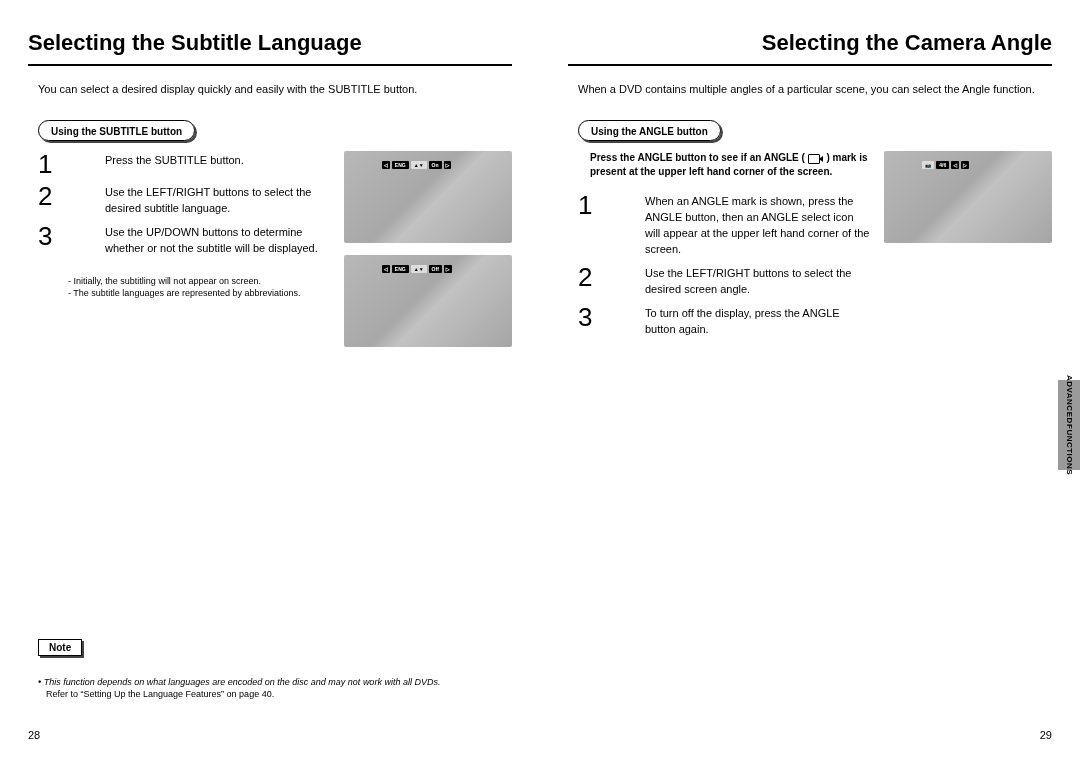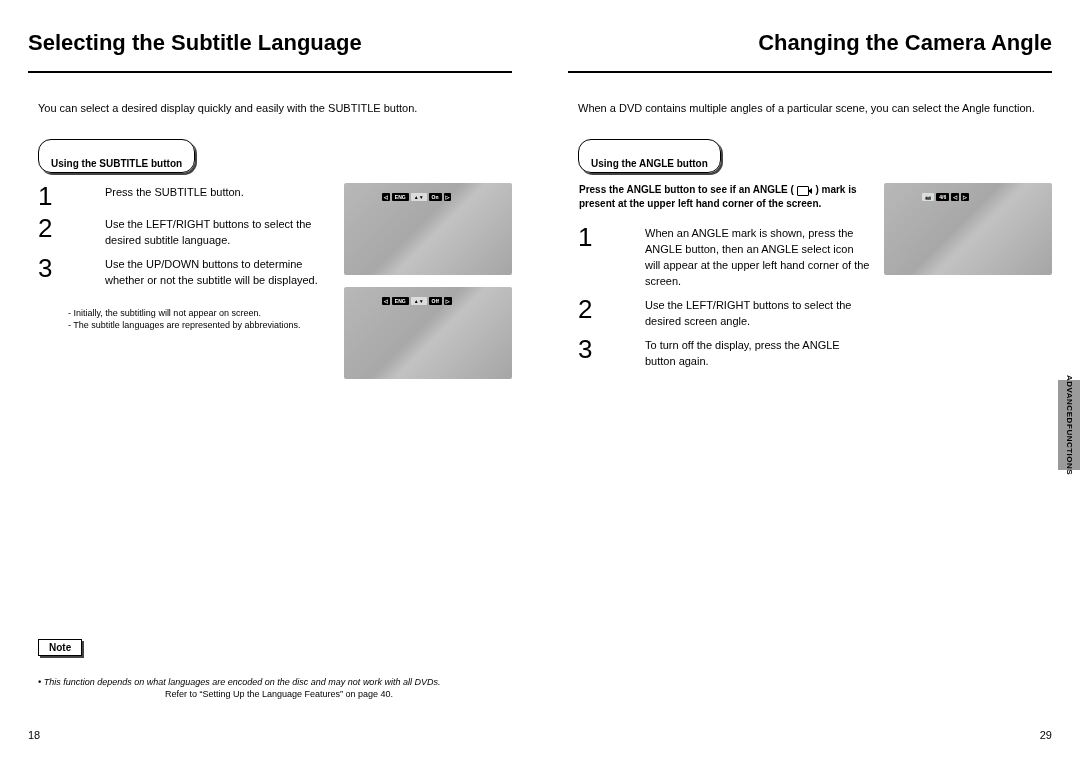--- a/index.html
+++ b/index.html
@@ -9,28 +9,28 @@
     background: #fff;
     font-family: Arial, Helvetica, sans-serif;
     color: #000;
     position: relative;
     overflow: hidden;
   }
   .spread { display: flex; width: 100%; height: 100%; }
   .page { width: 50%; padding: 30px 28px 20px 28px; position: relative; }
   .page-left { }
   .page-right { }
-  h1 { font-size: 22px; font-weight: bold; border-bottom: 2px solid #000; padding-bottom: 15px; margin-bottom: 28px; }
+  h1 { font-size: 22px; font-weight: bold; border-bottom: 2px solid #000; padding-bottom: 8px; margin-bottom: 16px; }
   .page-right h1 { text-align: right; }
   .intro { font-size: 11px; margin: 0 0 22px 10px; line-height: 1.45; }
   .pill {
     display: inline-block;
     border: 1.5px solid #000;
     border-radius: 13px;
-    padding: 18px 12px 3px 12px;
+    padding: 5px 12px 3px 12px;
     font-size: 10px;
     font-weight: bold;
     margin: 0 0 10px 10px;
     box-shadow: 2px 2px 0 #444;
   }
   .content-row { display: flex; gap: 14px; padding-left: 10px; }
   .steps { flex: 1 1 auto; }
   .step { display: flex; gap: 6px; margin-bottom: 6px; }
   .step-num { font-size: 26px; font-weight: 400; line-height: 1; width: 18px; font-family: Arial, sans-serif; }
   .step-text { font-size: 11px; line-height: 1.45; padding-top: 2px; flex: 1; margin-left: 43px; }
@@ -70,21 +70,21 @@
     padding: 2px 10px;
     font-size: 10px; font-weight: bold;
     box-shadow: 2px 2px 0 #444;
     margin-bottom: 20px;
   }
   .notes { position: absolute; left: 38px; right: 28px; bottom: 66px; }
   .note-list { font-size: 9px; line-height: 1.5; font-style: italic; }
   .note-list li { list-style: none; text-indent: -8px; padding-left: 8px; }
   .note-list li::before { content: "• "; font-weight: bold; }
   .note-list .bold { font-weight: bold; }
-  .note-sub { font-size: 9px; padding-left: 8px; text-align: center; }
+  .note-sub { font-size: 9px; padding-left: 8px; }
   .pgnum { position: absolute; bottom: 24px; font-size: 11px; }
   .page-left .pgnum { left: 28px; }
   .page-right .pgnum { right: 28px; }
   .side-tab {
     position: absolute;
     right: 0; top: 380px;
     width: 22px; height: 90px;
     background: #9a9a9a;
     color: #000;
     font-size: 8px; font-weight: bold;
@@ -147,31 +147,31 @@
     </div>
 
     <div class="notes">
       <div class="note-box">Note</div>
       <ul class="note-list">
         <li>This function depends on what languages are encoded on the disc and may not work with all DVDs.</li>
       </ul>
       <div class="note-sub">Refer to “Setting Up the Language Features” on page 40.</div>
     </div>
 
-    <div class="pgnum">18</div>
+    <div class="pgnum">28</div>
   </div>
 
   <div class="page page-right">
-    <h1>Changing the Camera Angle</h1>
+    <h1>Selecting the Camera Angle</h1>
     <p class="intro">When a DVD contains multiple angles of a particular scene, you can select the Angle function.</p>
     <div class="pill">Using the ANGLE button</div>
 
     <div class="content-row">
       <div class="steps">
-        <p class="bold-para" style="margin-left:1px;">
+        <p class="bold-para" style="margin-left:12px;">
           <span>Press the ANGLE button to see if an ANGLE (</span>
           <span class="cam-icon"></span>
           <span>) mark is present at the upper left hand corner of the screen.</span>
         </p>
         <div class="step">
           <div class="step-num">1</div>
           <div class="step-text">When an ANGLE mark is shown, press the ANGLE button, then an ANGLE select icon will appear at the upper left hand corner of the screen.</div>
         </div>
         <div class="step">
           <div class="step-num">2</div>

